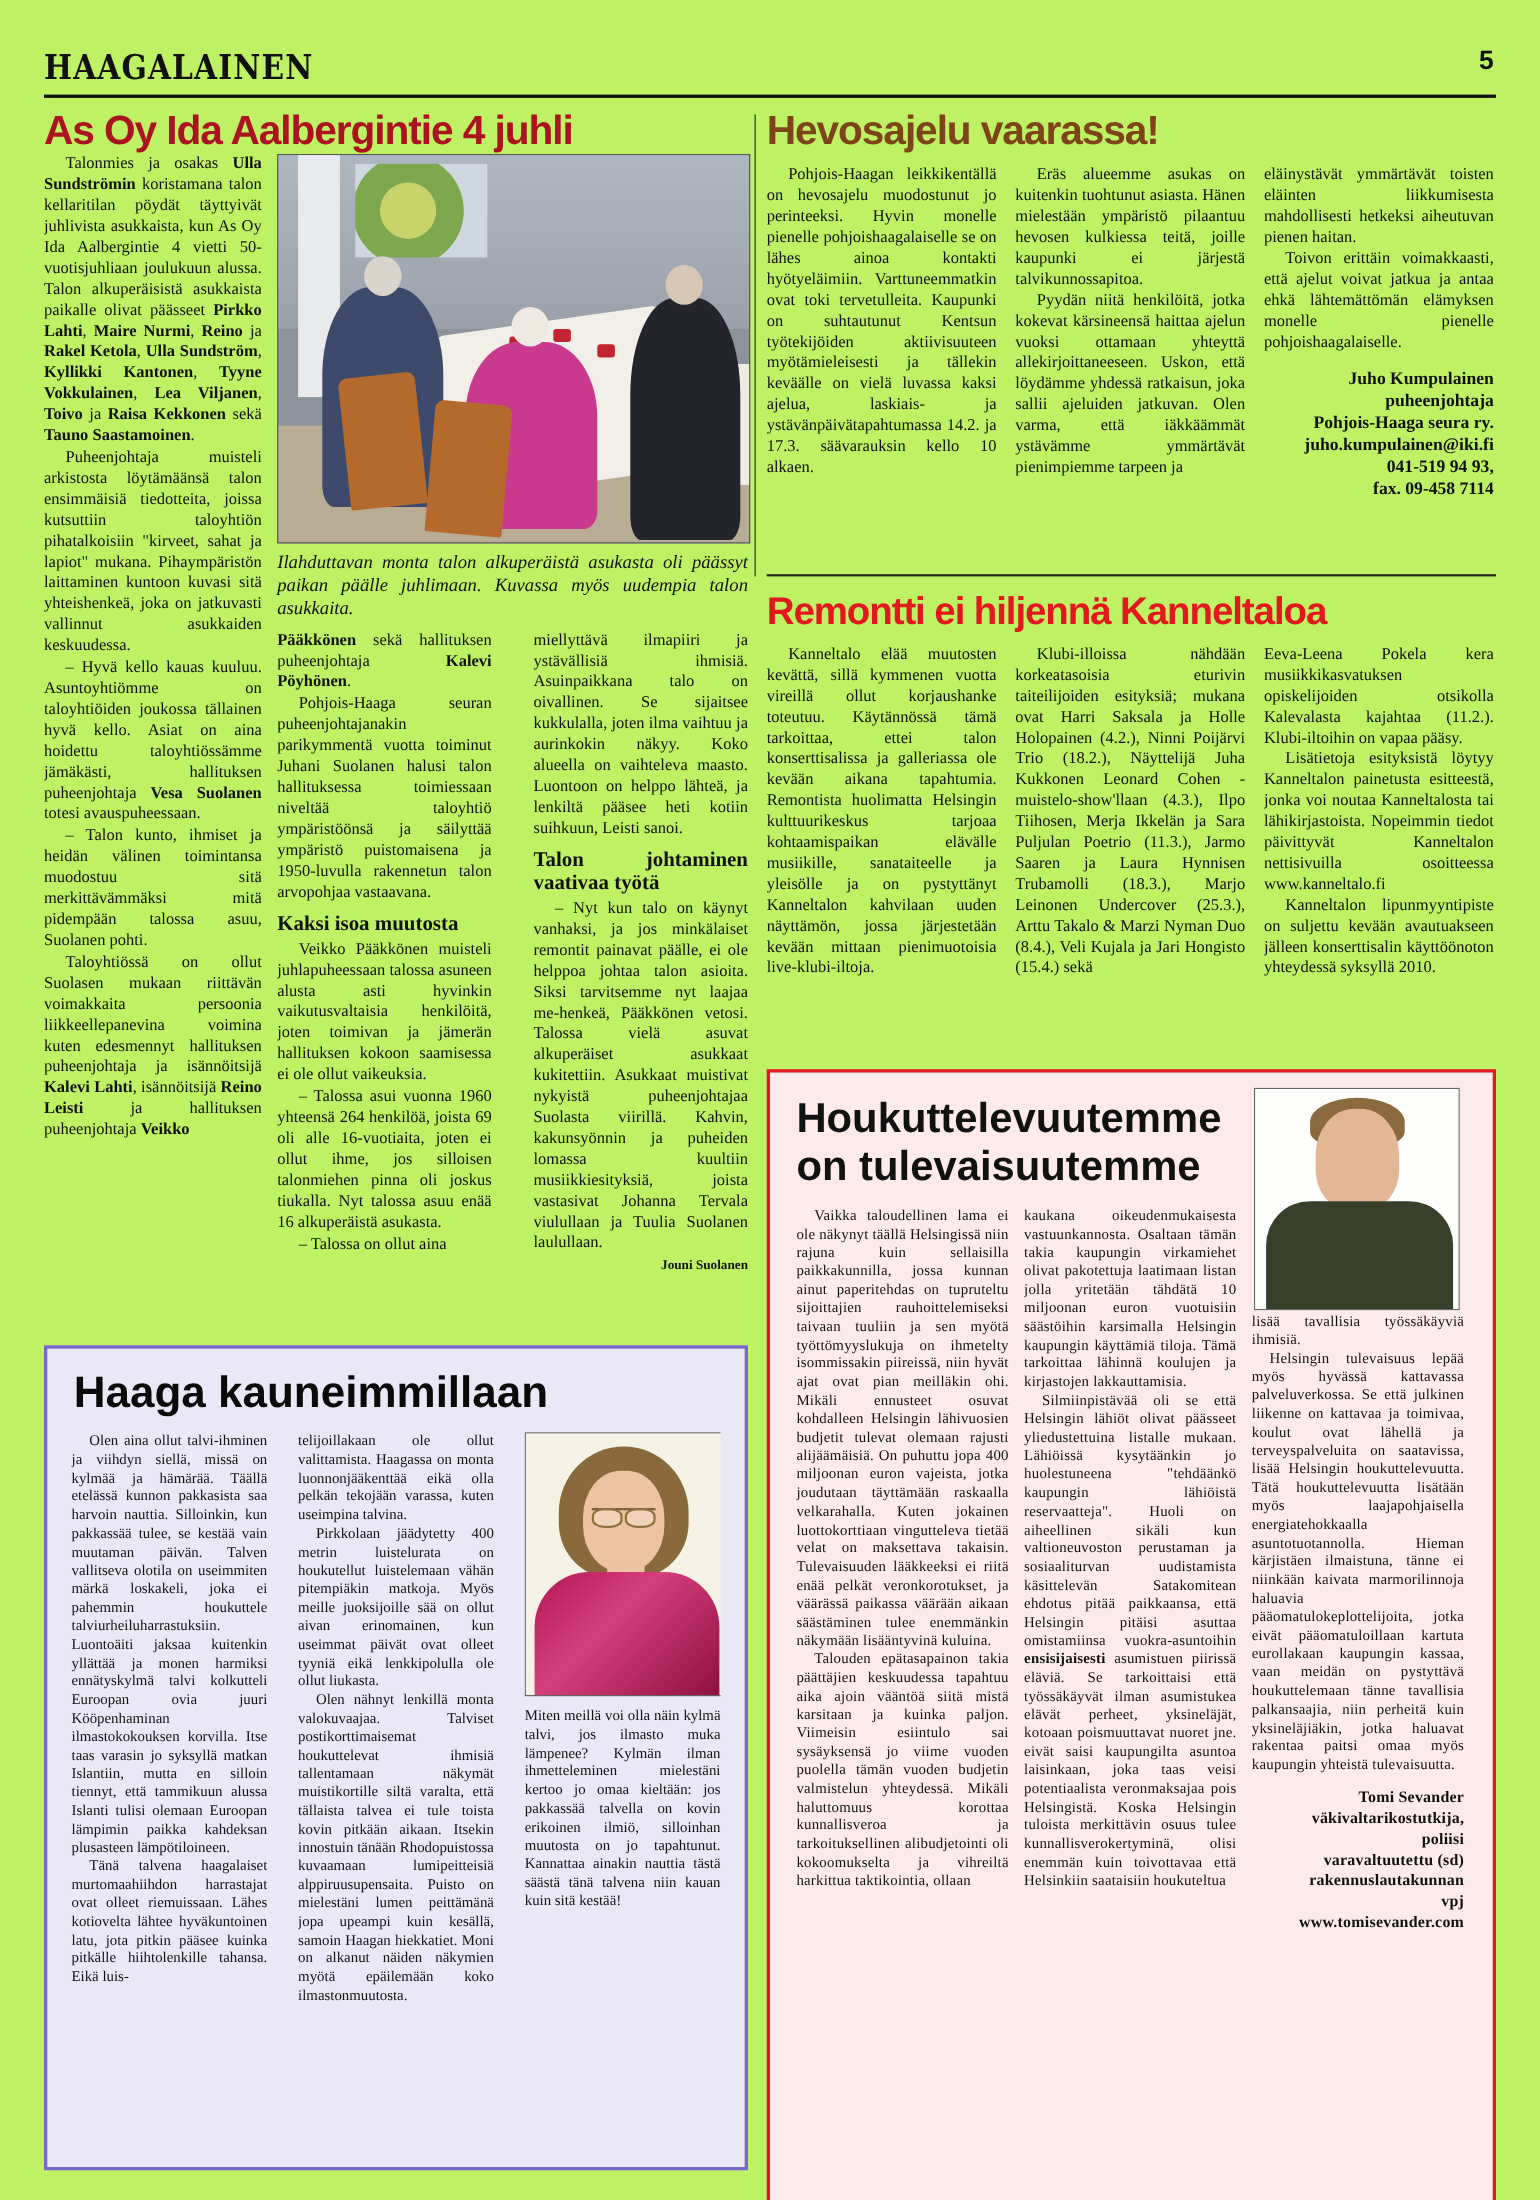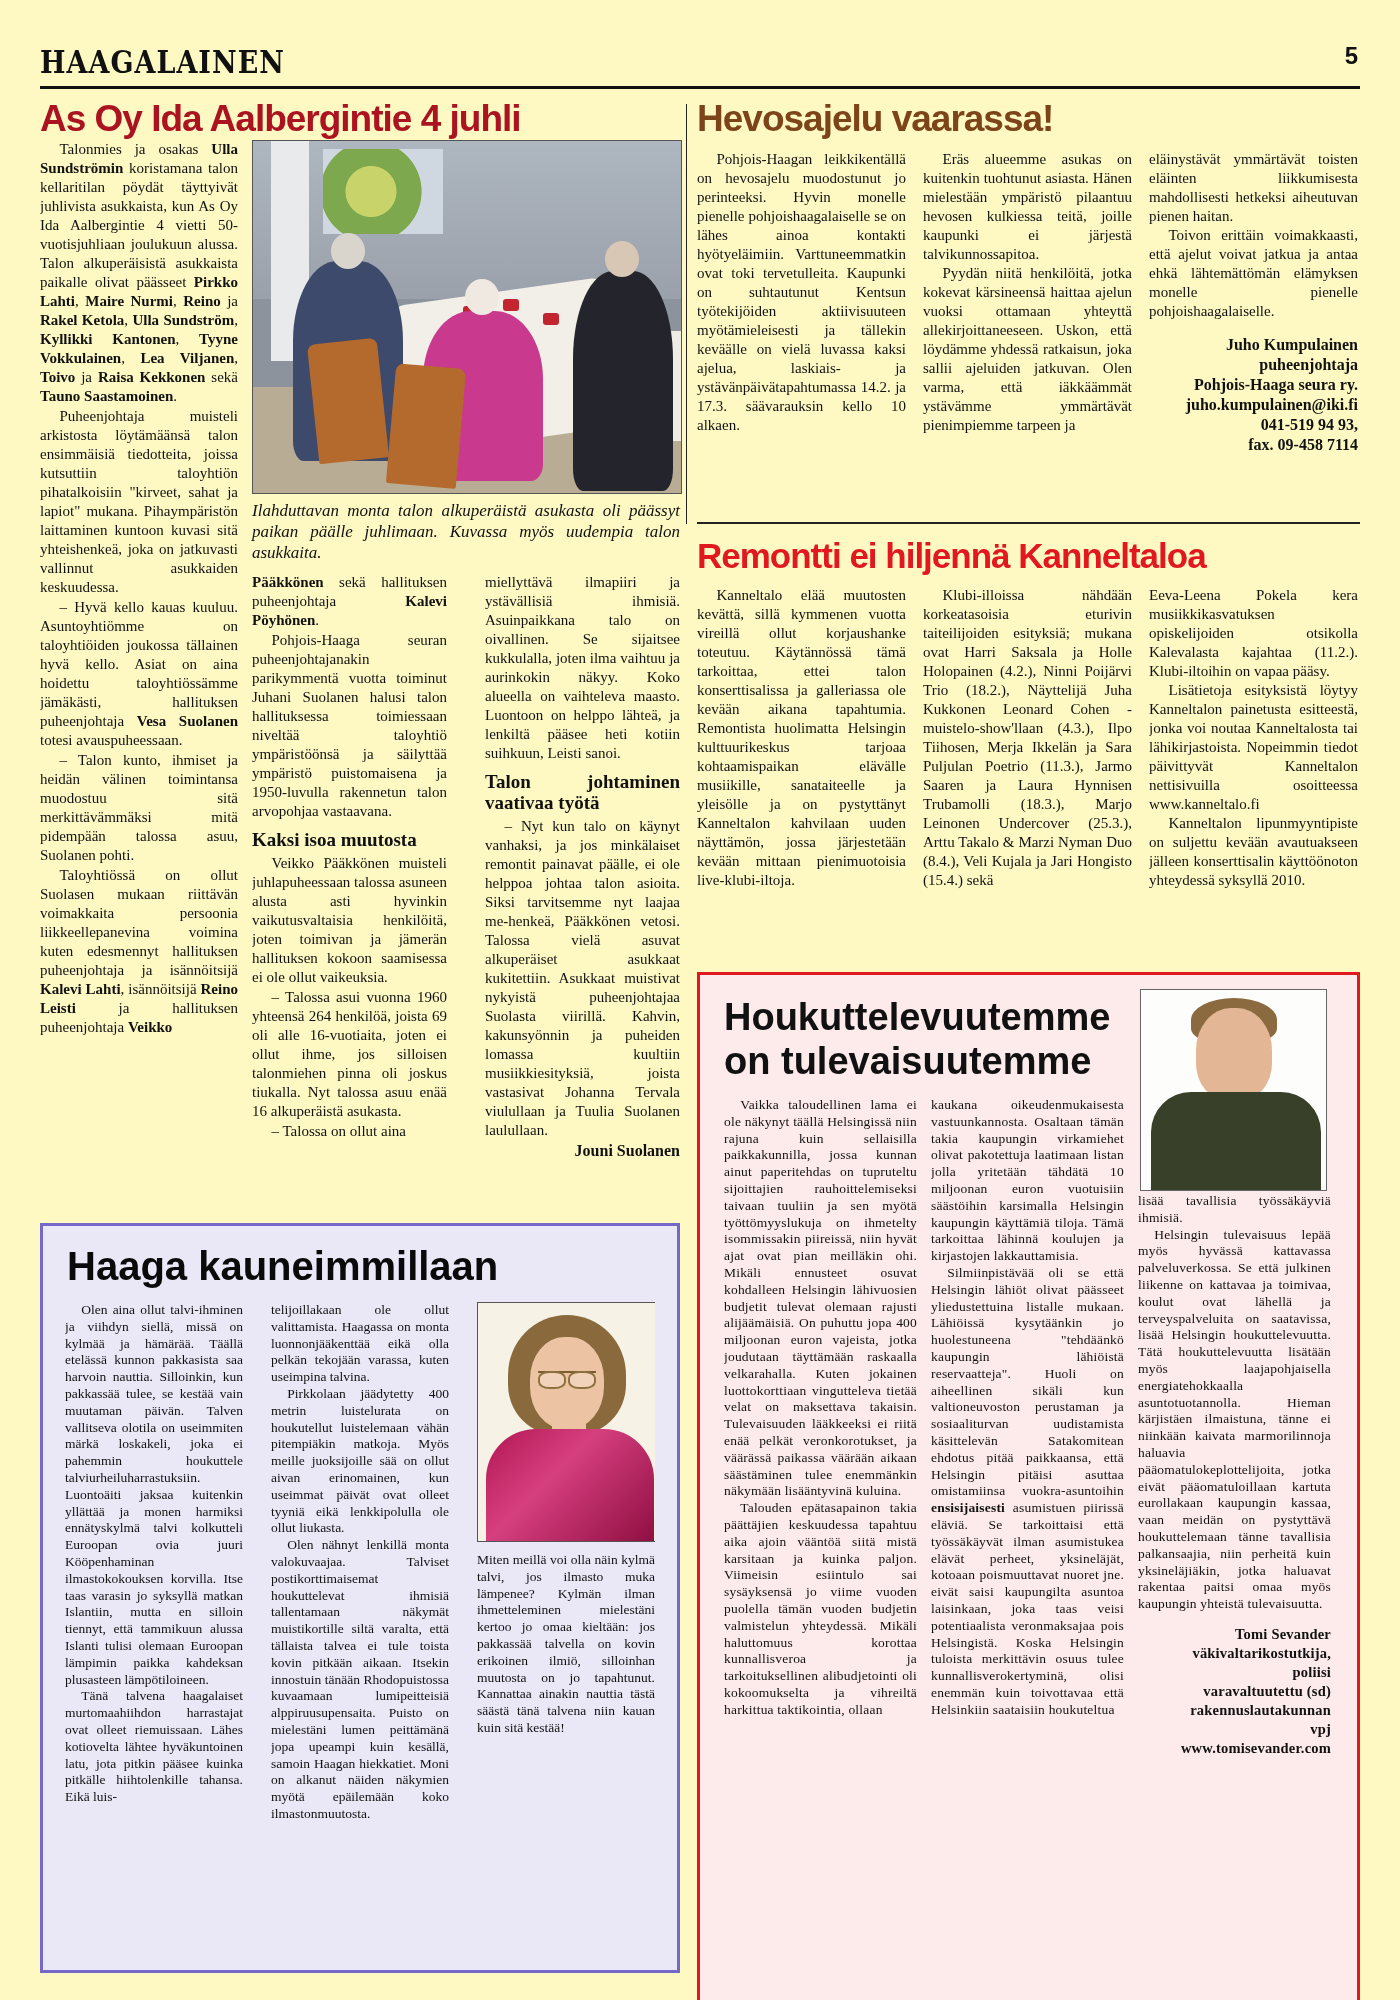--- a/index.html
+++ b/index.html
@@ -1,16 +1,16 @@
 <!DOCTYPE html>
 <html lang="fi"><head>
 <meta charset="utf-8">
 <style>
   html,body{margin:0;padding:0;background:#ffffff;}
-  .page{position:relative;width:1400px;height:2000px;background:#fef9c3;
+  .page{position:relative;width:1400px;height:2000px;background:#bef264;
         font-family:"Liberation Serif", serif;color:#111;overflow:hidden;}
   
   .masthead{position:absolute;left:40px;top:40px;right:40px;height:46px;border-bottom:3px solid #111;}
   .logo{position:absolute;left:0;top:4px;font-family:"DejaVu Serif",serif;font-weight:900;
         font-size:27px;letter-spacing:1px;transform:scaleY(1.15);transform-origin:left top;}
   .pageno{position:absolute;right:2px;top:2px;font-family:"Liberation Sans",sans-serif;
           font-weight:bold;font-size:24px;}
   
   .left-half{position:absolute;left:40px;top:98px;width:640px;}
   .right-half{position:absolute;left:697px;top:98px;width:663px;}
@@ -18,21 +18,21 @@
   h1{margin:0;font-family:"Liberation Sans","DejaVu Sans",sans-serif;font-weight:bold;}
   .t-juhli{font-size:37px;letter-spacing:-1px;color:#ab1320;}
   .t-hevos{font-size:37px;letter-spacing:-1px;color:#7c4418;}
   .t-remontti{font-size:35px;letter-spacing:-1px;color:#e2181f;margin-top:2px;}
   .col{overflow:hidden;text-align:justify;font-size:15px;line-height:19px;}
   .col p{margin:0;text-indent:1.3em;}
   .col p.cont{text-indent:0;}
   .col p + p{margin-top:1px;}
   .subhead{font-weight:bold;font-size:19px;line-height:21px;text-indent:0 !important;
            margin:8px 0 4px 0 !important;}
-  .byline{font-weight:bold;text-align:right;margin-top:16px;text-indent:0 !important;font-size:16px;}
+  .byline{font-weight:bold;text-align:right;margin-top:16px;text-indent:0 !important;font-size:12px;}
   .sigblock{margin-top:14px;text-align:right;font-weight:bold;font-size:16px;line-height:20px;}
   
   .a1-body{display:flex;height:1057px;}
   .a1-c1{width:198px;margin-right:14px;height:100%;}
   .a1-right{width:428px;}
   .photo-party{position:relative;width:428px;height:352px;background:#8d939c;overflow:hidden;
                border:1px solid #555;}
   .caption{font-style:italic;font-size:17px;line-height:21px;margin:6px 0 10px 0;text-align:justify;}
   .a1-sub{display:flex;height:608px;gap:24px;}
   .a1-c2{width:207px;margin-right:14px;height:100%;}

